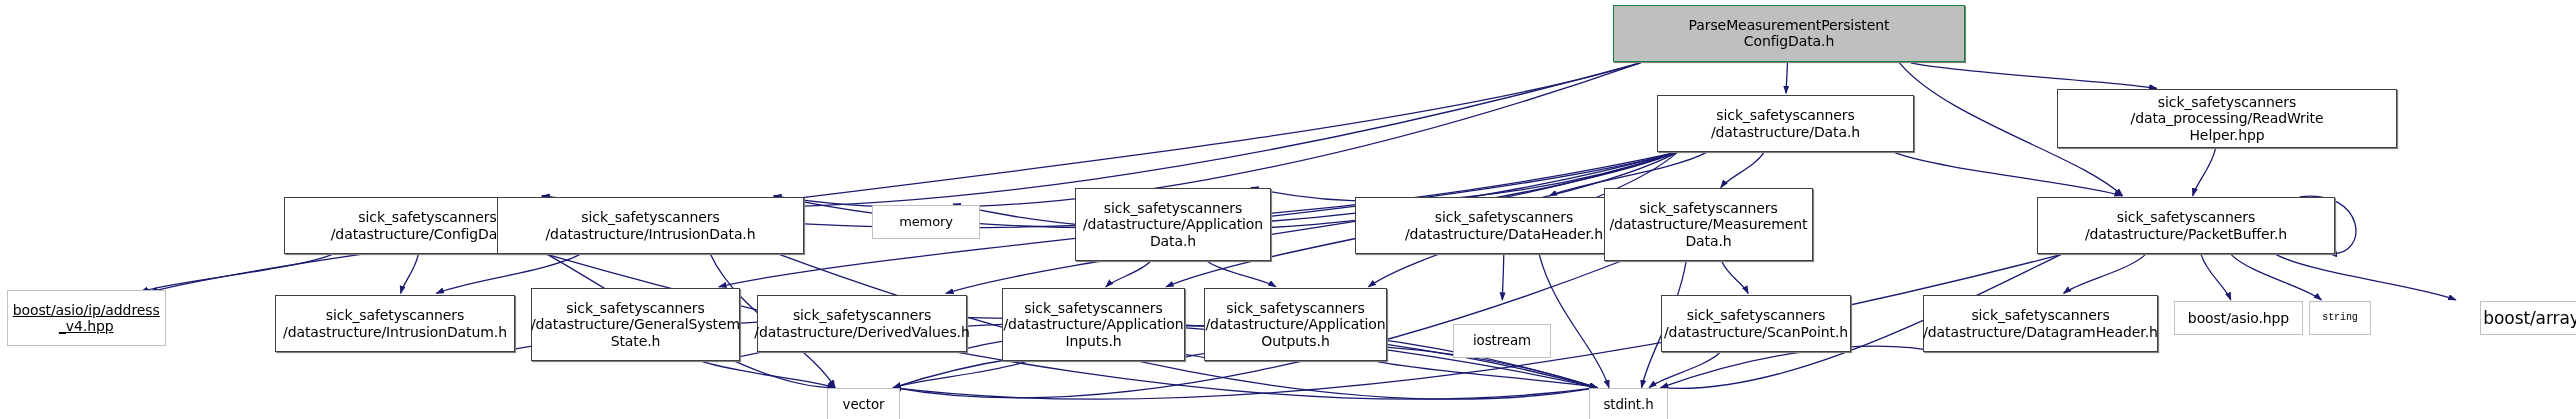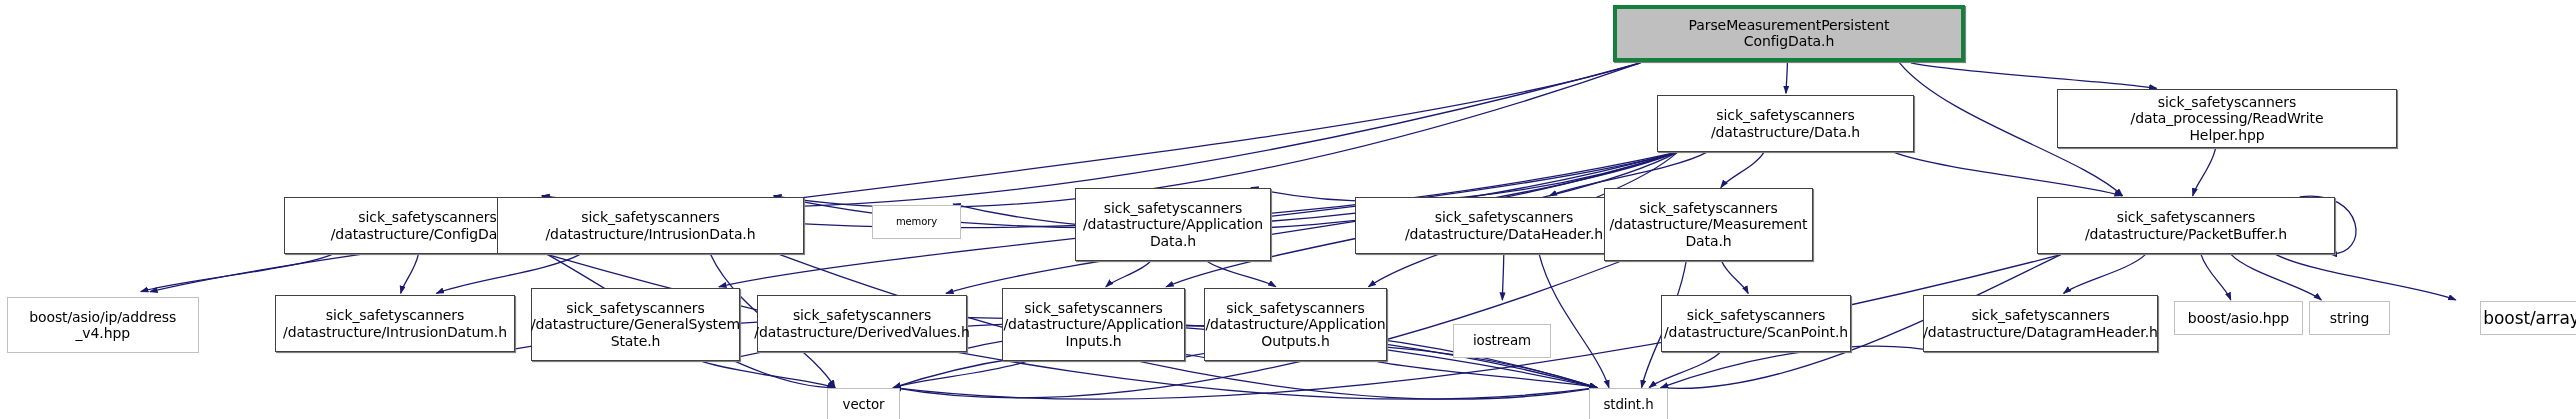--- a/index.html
+++ b/index.html
@@ -39,21 +39,21 @@
     border:1px solid #404040;
     box-shadow:1.1px 1.1px 0 0 #808080;
   }
   
   .node.sys{
     border:1px solid #c0c0c0;
   }
   
   .node.root{
     background:#bfbfbf;
-    border:4px solid #15803d;
+    border:1px solid #15803d;
     box-shadow:1.1px 1.1px 0 0 #808080;
   }
 </style>
 </head>
 <body>
 
 <div id="graph">
   <svg id="edges" viewBox="0 0 2693 439" preserveAspectRatio="none" xmlns="http://www.w3.org/2000/svg">
     <defs>
       <marker id="ah" markerWidth="9" markerHeight="9" refX="8" refY="3.2" orient="auto" markerUnits="userSpaceOnUse">
@@ -117,51 +117,51 @@
 ConfigData.h</div>
       <div class="node hdr" style="left: 1657px; top: 95px; width: 257px; height: 57px;">sick_safetyscanners
 /datastructure/Data.h</div>
       <div class="node hdr" style="left: 2057px; top: 89px; width: 340px; height: 59px;">sick_safetyscanners
 /data_processing/ReadWrite
 Helper.hpp</div>
       <div class="node hdr" style="left: 284px; top: 197px; width: 287px; height: 57px;">sick_safetyscanners
 /datastructure/ConfigData.h</div>
       <div class="node hdr" style="left: 497px; top: 197px; width: 307px; height: 57px;">sick_safetyscanners
 /datastructure/IntrusionData.h</div>
-      <div class="node sys" style="left: 872px; top: 205px; width: 89px; height: 34px; font-size: 10px;">memory</div>
+      <div class="node sys" style="left: 872px; top: 205px; width: 108px; height: 34px; font-size: 13px;">memory</div>
       <div class="node hdr" style="left: 1075px; top: 188px; width: 196px; height: 73px;">sick_safetyscanners
 /datastructure/Application
 Data.h</div>
       <div class="node hdr" style="left: 1355px; top: 197px; width: 298px; height: 57px;">sick_safetyscanners
 /datastructure/DataHeader.h</div>
       <div class="node hdr" style="left: 1604px; top: 188px; width: 209px; height: 73px;">sick_safetyscanners
 /datastructure/Measurement
 Data.h</div>
       <div class="node hdr" style="left: 2037px; top: 197px; width: 298px; height: 57px;">sick_safetyscanners
 /datastructure/PacketBuffer.h</div>
-      <div class="node sys" style="left: 6.7px; top: 297px; width: 192px; height: 56px;">boost/asio/ip/address
+      <div class="node sys" style="left: 6.7px; top: 290px; width: 159px; height: 56px; text-decoration: underline;">boost/asio/ip/address
 _v4.hpp</div>
       <div class="node hdr" style="left: 275px; top: 295px; width: 240px; height: 57px;">sick_safetyscanners
 /datastructure/IntrusionDatum.h</div>
       <div class="node hdr" style="left: 531px; top: 288px; width: 209px; height: 73px;">sick_safetyscanners
 /datastructure/GeneralSystem
 State.h</div>
       <div class="node hdr" style="left: 757px; top: 295px; width: 210px; height: 57px;">sick_safetyscanners
 /datastructure/DerivedValues.h</div>
       <div class="node hdr" style="left: 1002px; top: 288px; width: 183px; height: 73px;">sick_safetyscanners
 /datastructure/Application
 Inputs.h</div>
       <div class="node hdr" style="left: 1204px; top: 288px; width: 183px; height: 73px;">sick_safetyscanners
 /datastructure/Application
 Outputs.h</div>
       <div class="node sys" style="left: 1453px; top: 301px; width: 98px; height: 34px; font-size: 13.4px; margin-top: 23px;">iostream</div>
       <div class="node hdr" style="left: 1661px; top: 295px; width: 190px; height: 57px;">sick_safetyscanners
 /datastructure/ScanPoint.h</div>
       <div class="node hdr" style="left: 1923px; top: 295px; width: 235px; height: 57px;">sick_safetyscanners
 /datastructure/DatagramHeader.h</div>
       <div class="node sys" style="left: 2174px; top: 301px; width: 129px; height: 34px; font-size: 14px;">boost/asio.hpp</div>
-      <div class="node sys" style="left: 2309px; top: 301px; width: 81px; height: 34px; font-size: 14px;">string</div>
+      <div class="node sys" style="left: 2309px; top: 301px; width: 62px; height: 34px; font-size: 10px; font-family: Liberation Mono, monospace;">string</div>
       <div class="node sys" style="left: 2438px; top: 301px; width: 138px; height: 34px; font-size: 17px; margin-left: 42px;">boost/array.hpp</div>
       <div class="node sys" style="left: 827px; top: 388px; width: 73px; height: 34px; font-size: 13.4px;">vector</div>
       <div class="node sys" style="left: 1589px; top: 388px; width: 79px; height: 34px; font-size: 13.4px;">stdint.h</div>
     </div>
 </div>
 
 
 </body></html>

